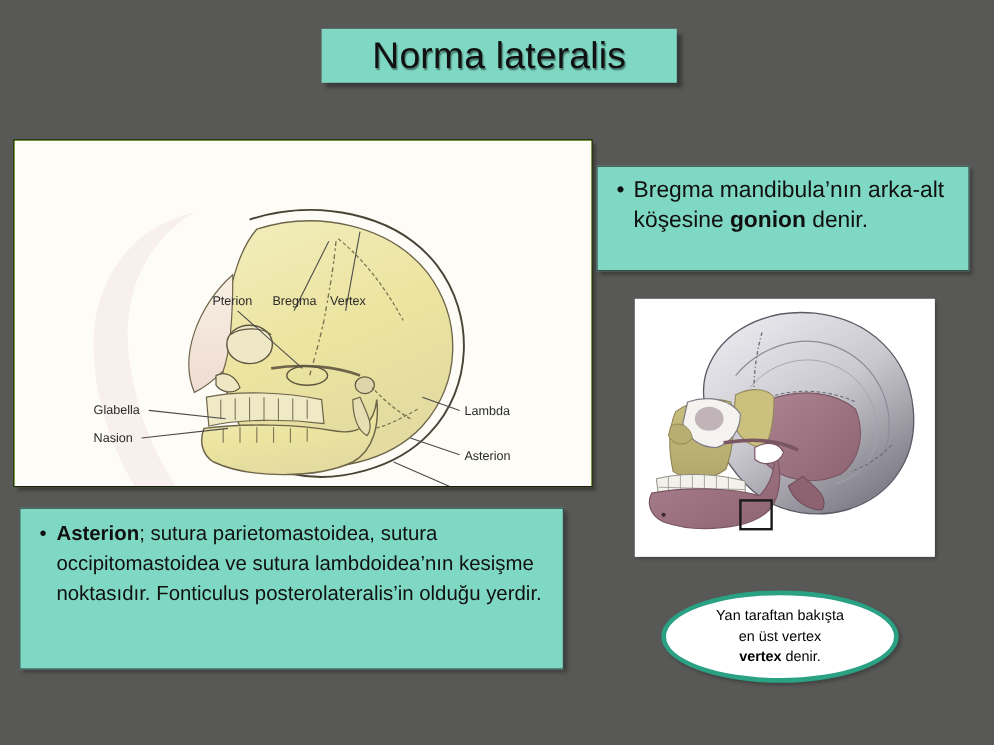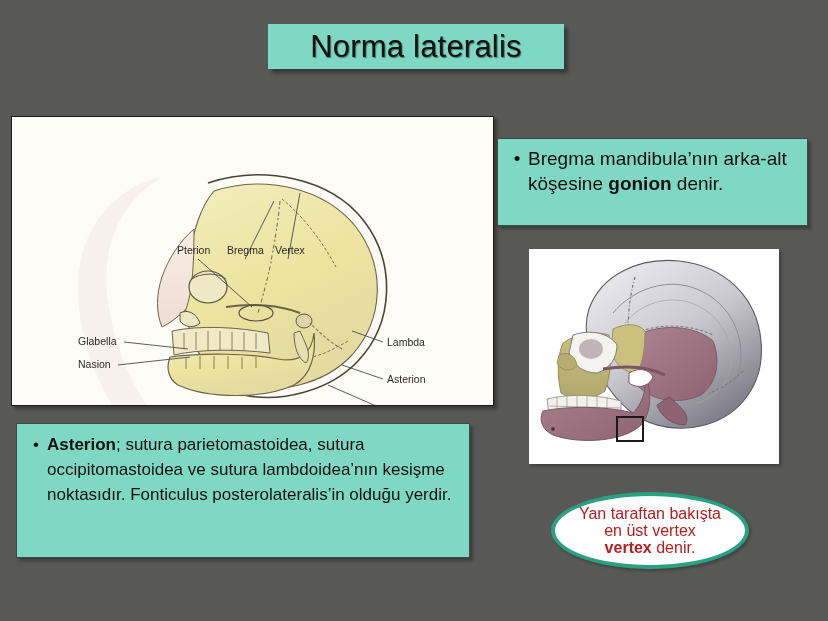--- a/index.html
+++ b/index.html
@@ -75,21 +75,21 @@
   .oval{
     position:absolute; left:551px; top:492px; width:198px; height:77px;
     border-radius:50%;
     background:#ffffff;
     border:4px solid #2BA183;
     box-sizing:border-box;
     display:flex; align-items:center; justify-content:center;
     box-shadow:2px 2px 3px rgba(0,0,0,0.25);
   }
   .oval-text{
-    text-align:center; font-size:16px; line-height:17px; color:#b91c1c;
+    text-align:center; font-size:12px; line-height:17px; color:#000000;
     padding:0 10px;
   }
   .oval-text b{font-weight:bold;}
 </style>
 </head>
 <body>
 
 <div class="title-band">
   <span class="title-text">Norma lateralis</span>
 </div>

